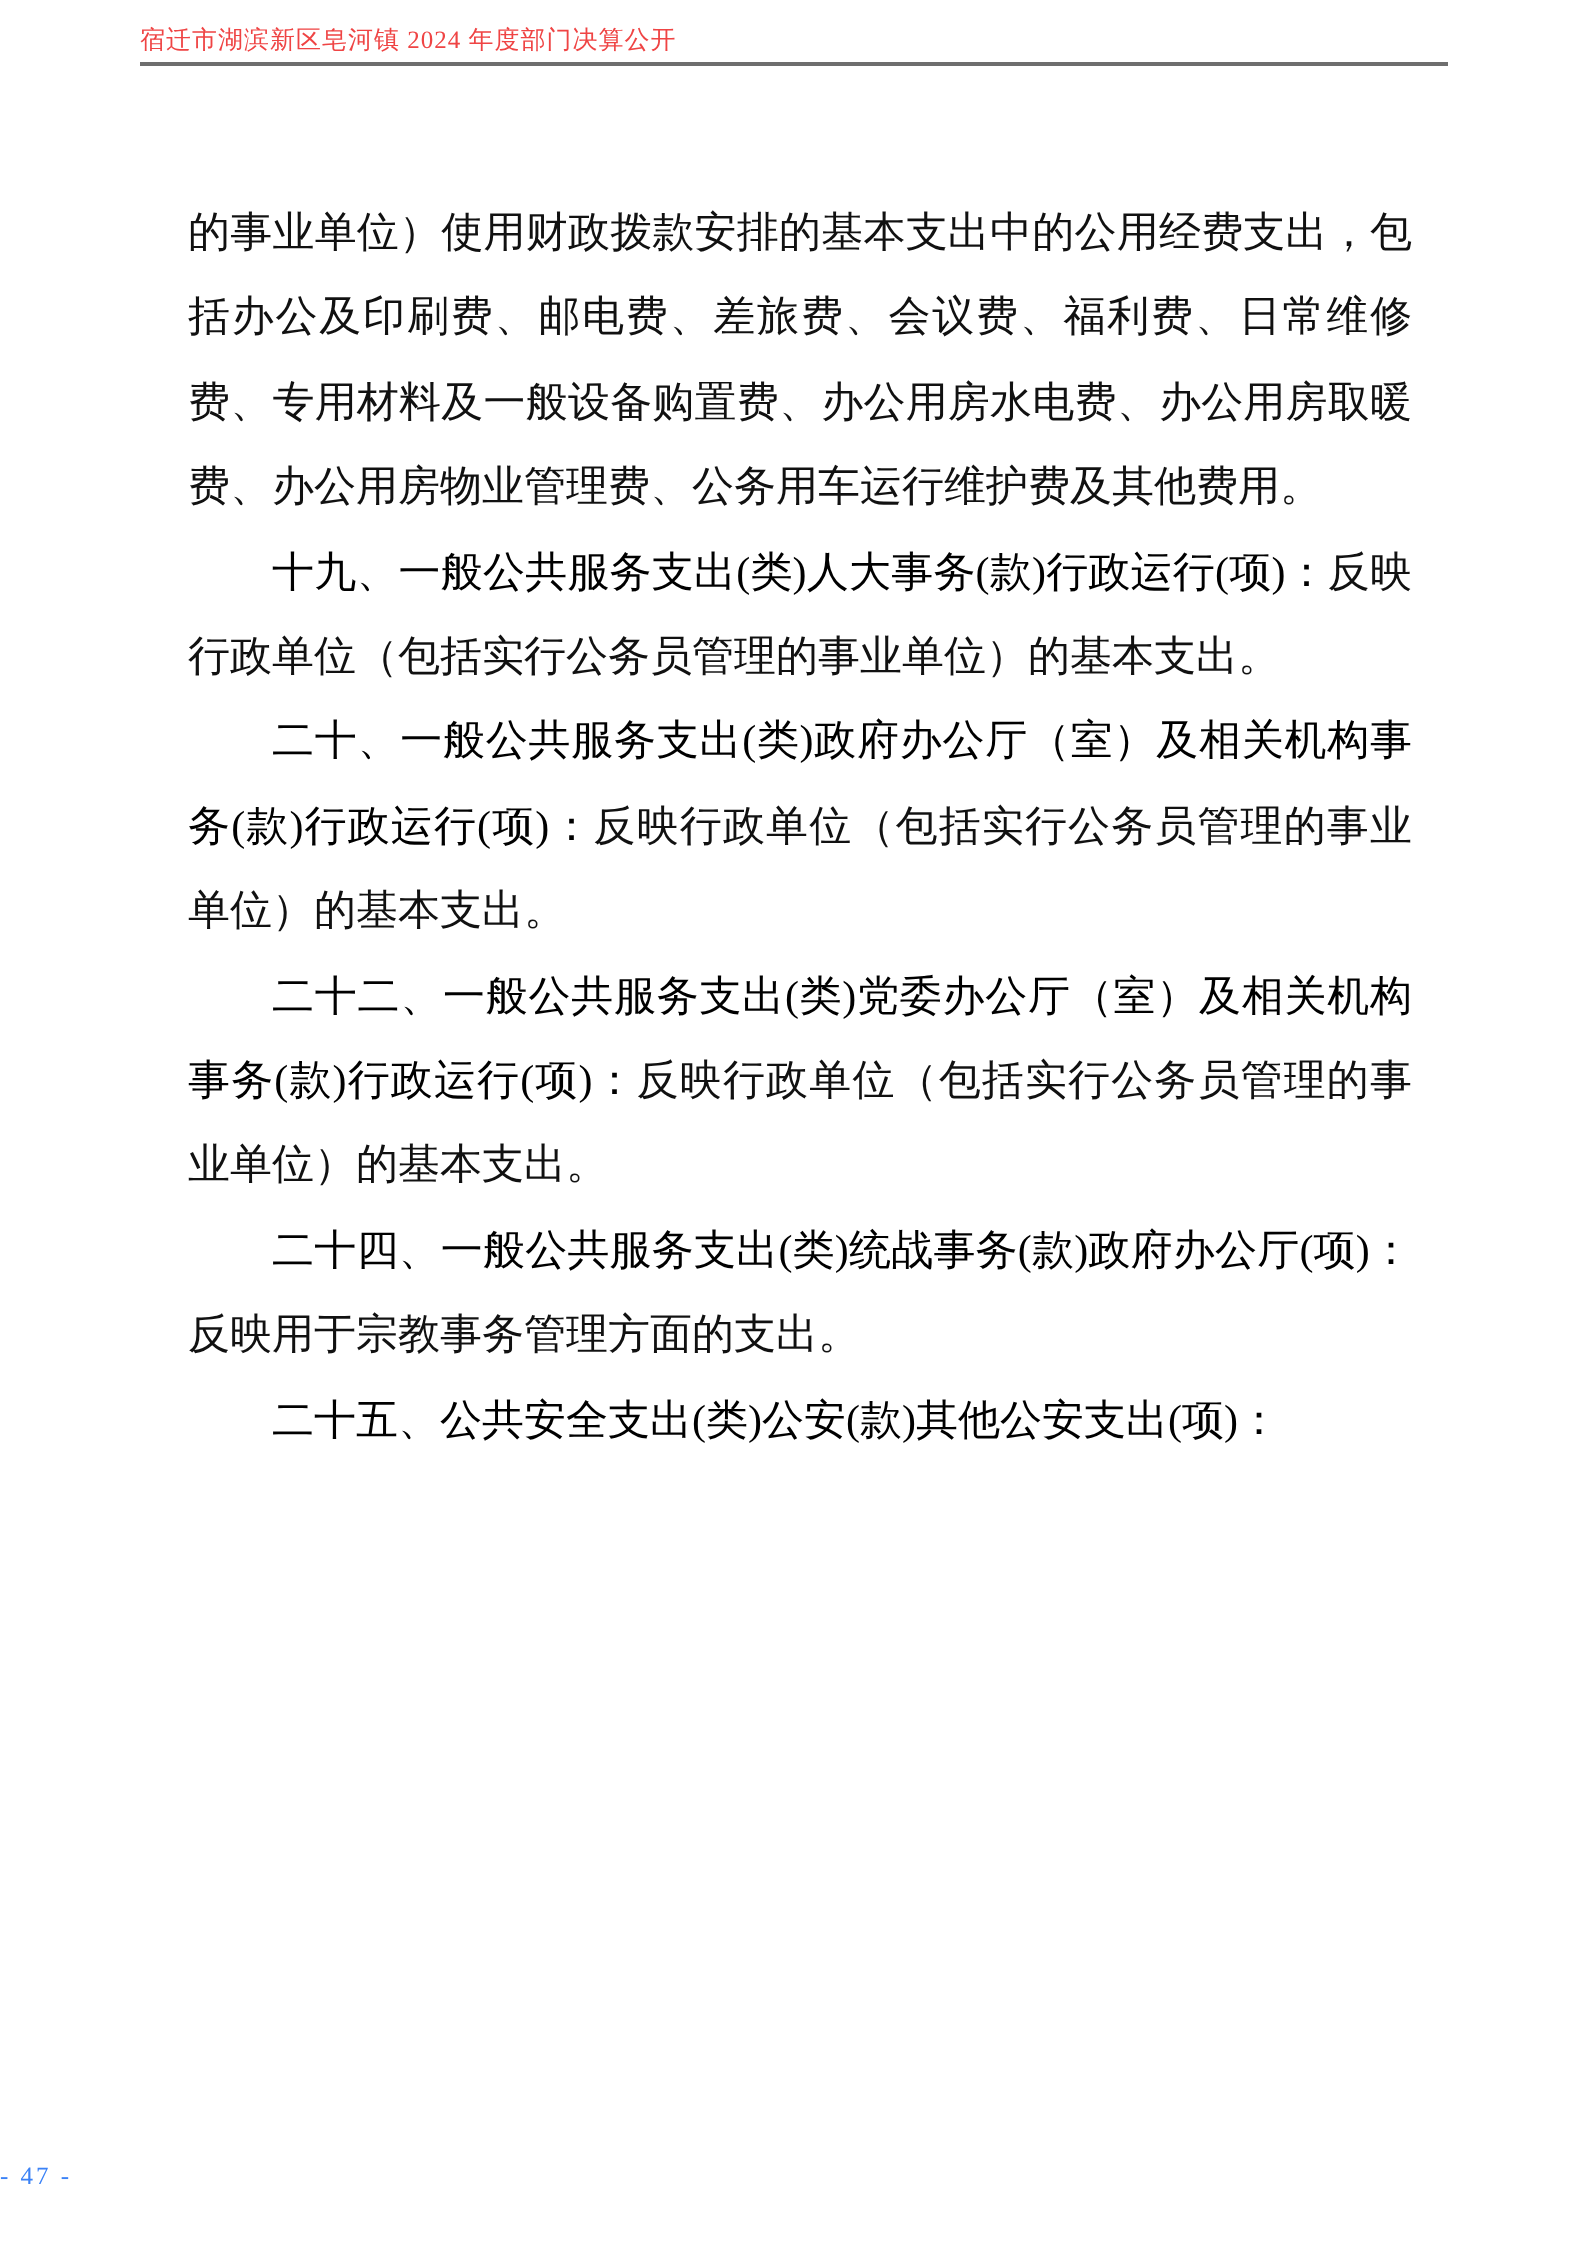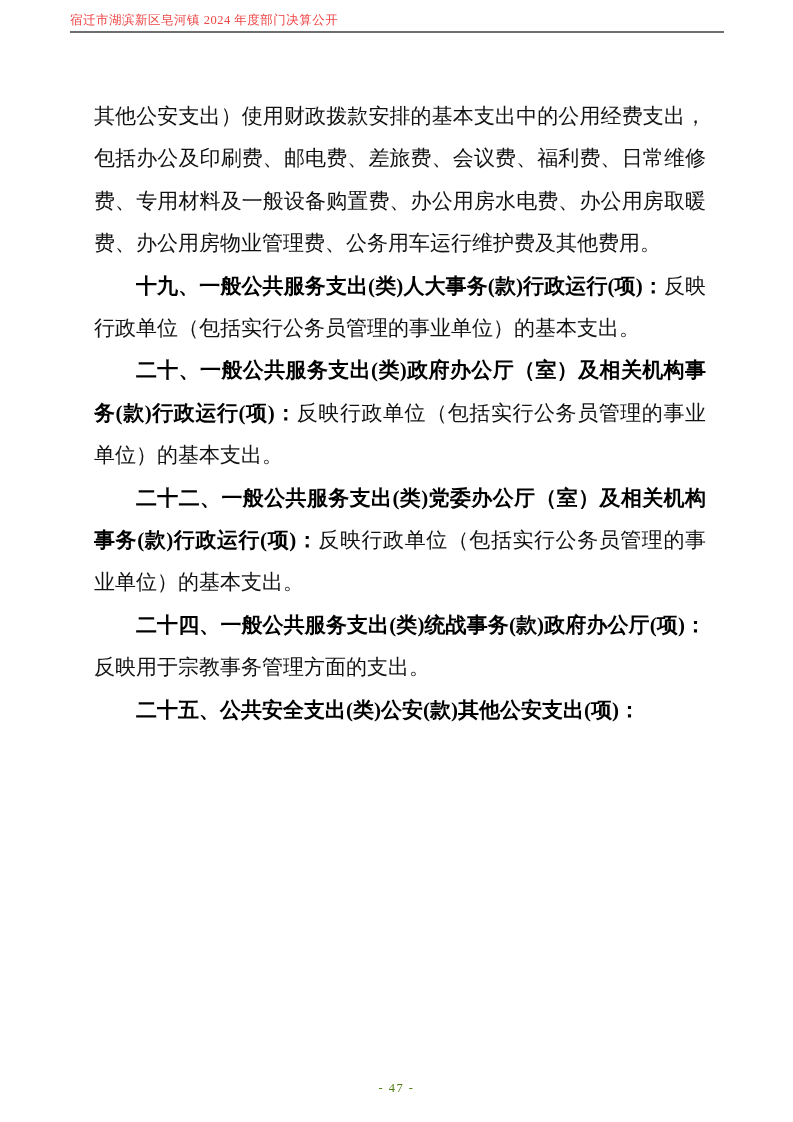--- a/index.html
+++ b/index.html
@@ -48,47 +48,47 @@
     text-justify: inter-character;
   }
   .content p {
     margin: 0;
     padding: 0;
   }
   .content p.ind {
     text-indent: 42px;
   }
   .content b {
-    font-weight: bold;
+    font-weight: normal;
     color: #000000;
   }
   
   .doc-footer {
     position: absolute;
     left: 0;
     top: 1081px;
     width: 100%;
-    text-align: center;
+    text-align: left;
     font-size: 12.5px;
-    color: #4d7c0f;
+    color: #3b82f6;
     letter-spacing: 1.5px;
   }
 </style>
 </head>
 <body>
 
 <div class="page">
 
   <div class="doc-header">
     <div class="title">宿迁市湖滨新区皂河镇 2024 年度部门决算公开</div>
     <div class="rule"></div>
   </div>
 
   <div class="content">
-    <p><b></b><span>其他公安支出）使用财政拨款安排的基本支出中的公用经费支出，包括办公及印刷费、邮电费、差旅费、会议费、福利费、日常维修费、专用材料及一般设备购置费、办公用房水电费、办公用房取暖费、办公用房物业管理费、公务用车运行维护费及其他费用。</span></p>
+    <p><b></b><span>的事业单位）使用财政拨款安排的基本支出中的公用经费支出，包括办公及印刷费、邮电费、差旅费、会议费、福利费、日常维修费、专用材料及一般设备购置费、办公用房水电费、办公用房取暖费、办公用房物业管理费、公务用车运行维护费及其他费用。</span></p>
 
     <p class="ind"><b>十九、一般公共服务支出(类)人大事务(款)行政运行(项)：</b><span>反映行政单位（包括实行公务员管理的事业单位）的基本支出。</span></p>
 
     <p class="ind"><b>二十、一般公共服务支出(类)政府办公厅（室）及相关机构事务(款)行政运行(项)：</b><span>反映行政单位（包括实行公务员管理的事业单位）的基本支出。</span></p>
 
 
     <p class="ind"><b>二十二、一般公共服务支出(类)党委办公厅（室）及相关机构事务(款)行政运行(项)：</b><span>反映行政单位（包括实行公务员管理的事业单位）的基本支出。</span></p>
 
 
     <p class="ind"><b>二十四、一般公共服务支出(类)统战事务(款)政府办公厅(项)：</b><span>反映用于宗教事务管理方面的支出。</span></p>

